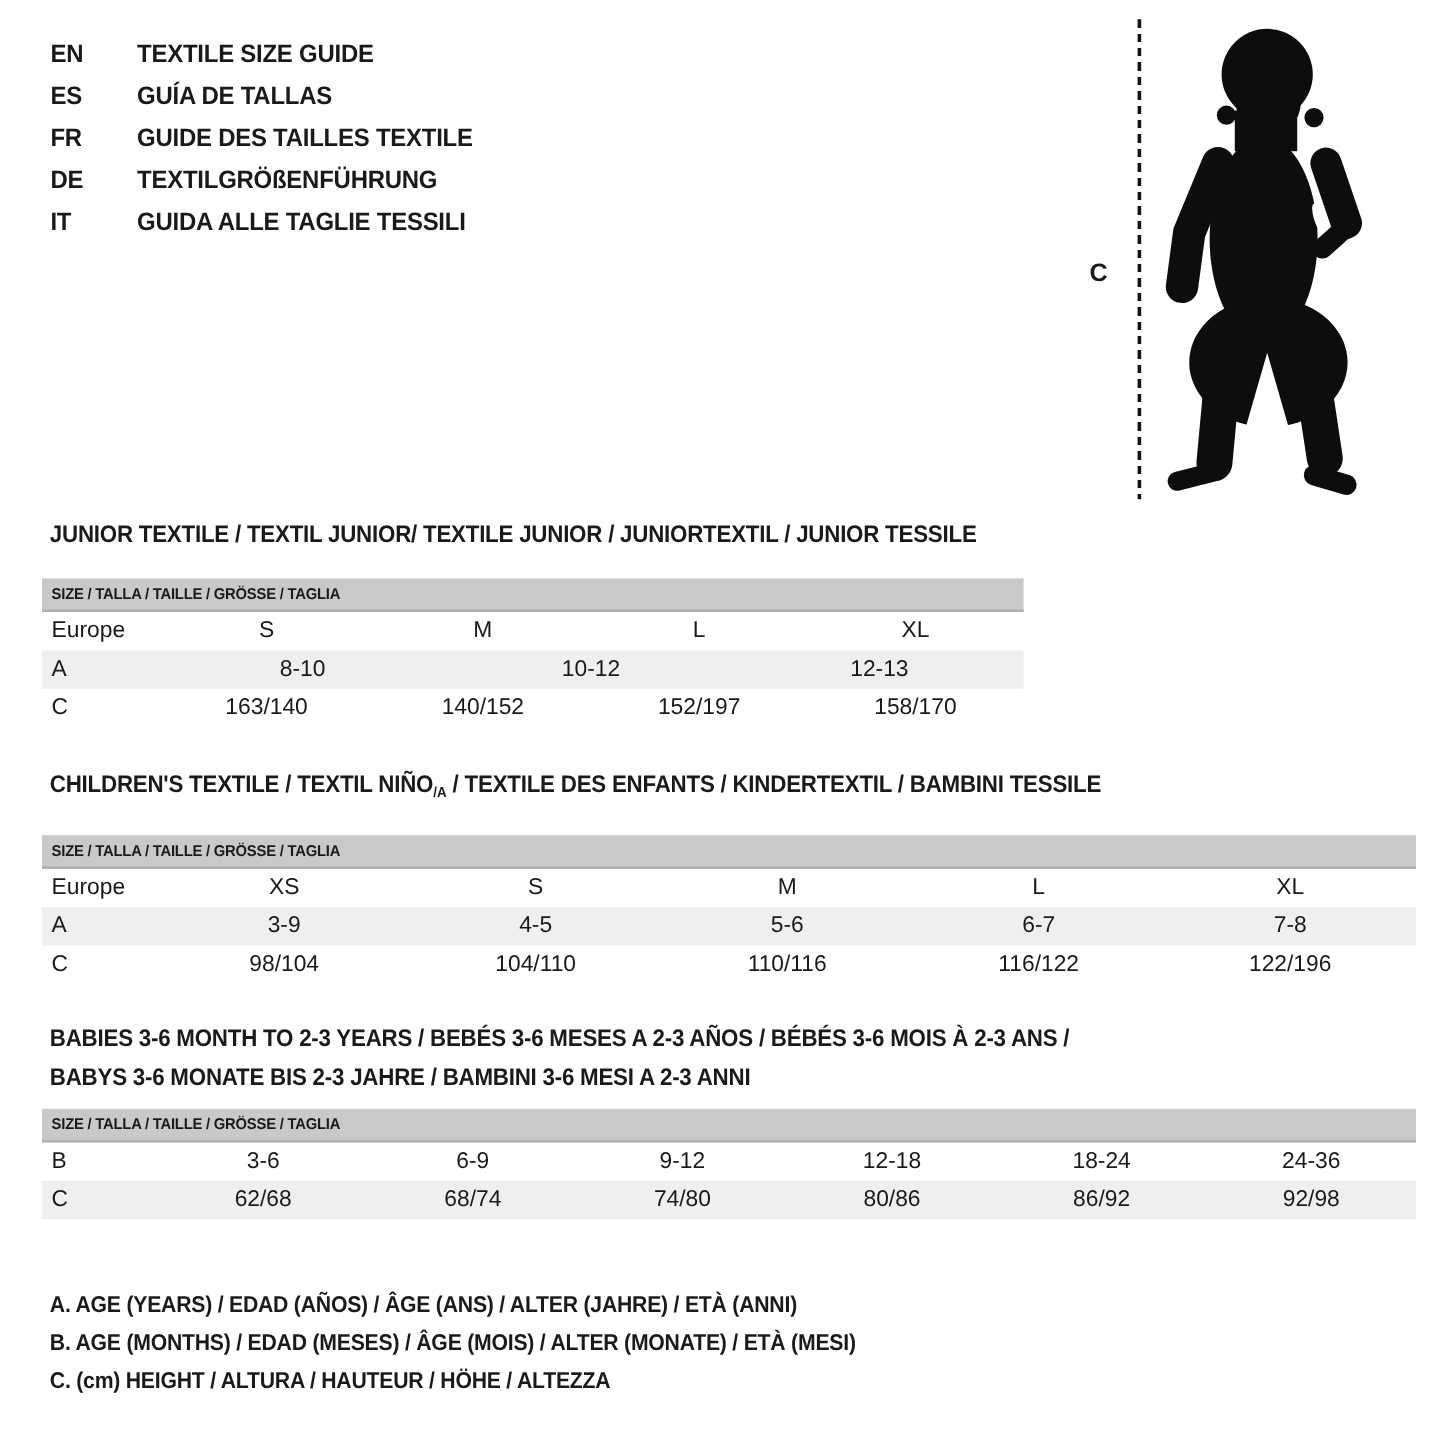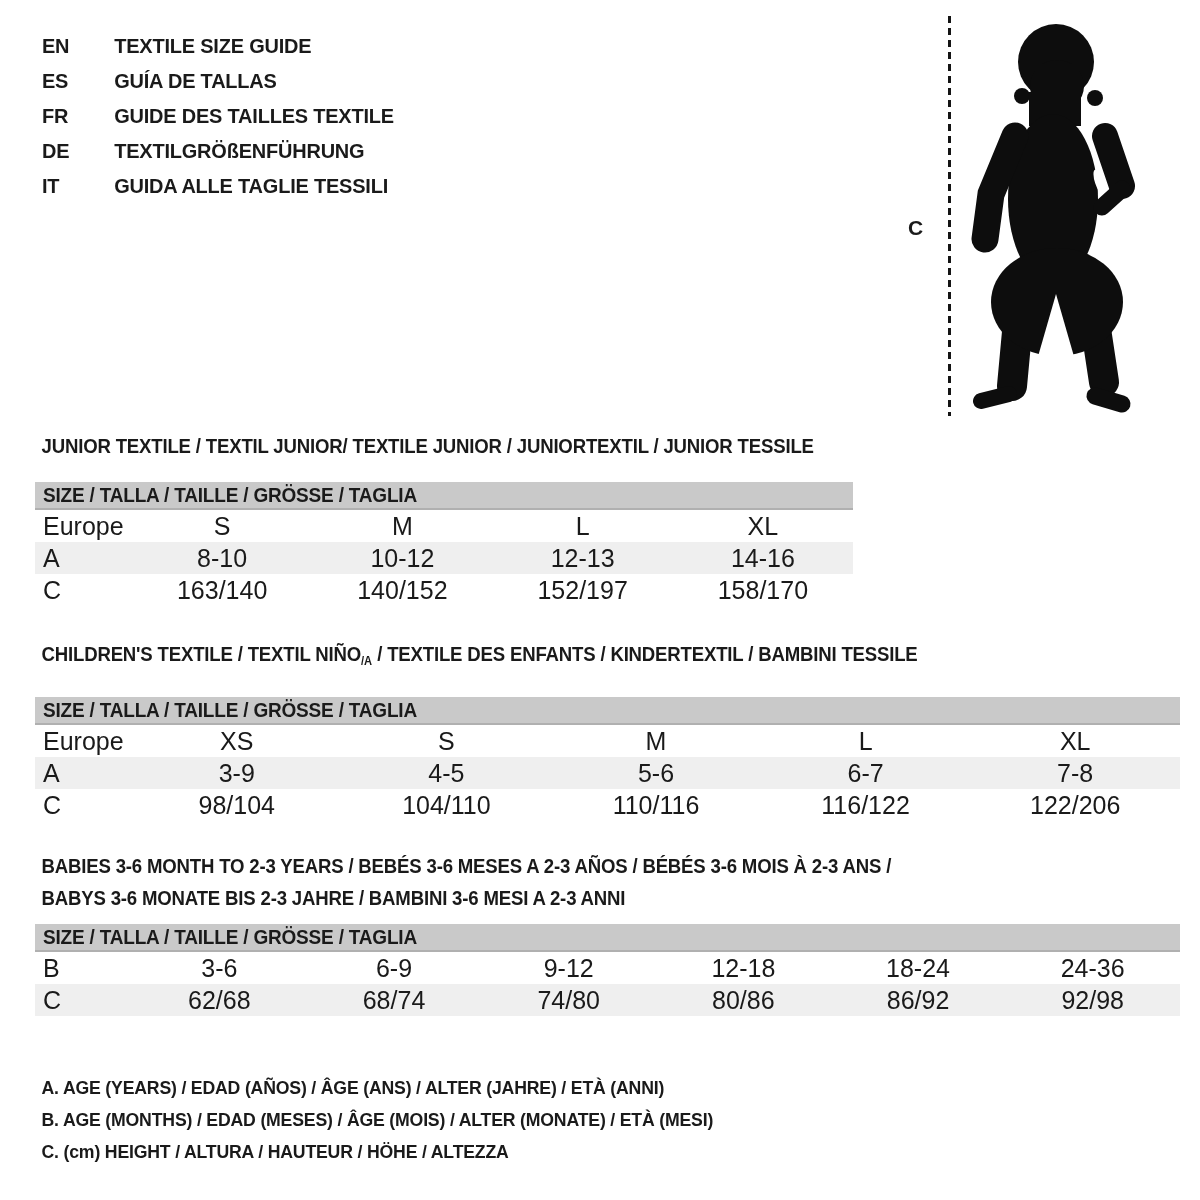--- a/index.html
+++ b/index.html
@@ -30,24 +30,24 @@
   .sec-title {
     margin:0; padding-left:7px; font-size:20px; font-weight:700; line-height:24px;
     white-space:nowrap; letter-spacing:-0.2px; transform:scaleX(0.93); transform-origin:left center;
   }
   .sub-a { font-size:12px; font-weight:700; vertical-align:-4px; letter-spacing:0; }
   .tbl { margin-top:24px; }
   .sec-babies .tbl { margin-top:10px; }
   .tbl-head {
     height:28px; line-height:26px; box-sizing:border-box; padding-left:8px;
     background:#c9c9c9; border-bottom:2px solid #b0b0b0;
-    font-size:20px; font-weight:700; white-space:nowrap;
+    font-size:13px; font-weight:700; white-space:nowrap;
   }
   .tbl-head span { display:inline-block; transform:scaleX(0.95); transform-origin:left center; letter-spacing:-0.2px; }
-  .tr { display:flex; height:32px; line-height:32px; font-size:25px; }
+  .tr { display:flex; height:32px; line-height:32px; font-size:19px; }
   .tr.shaded { background:#efefef; }
   .td { flex:1; text-align:center; }
   .td.lbl { flex:0 0 97px; text-align:left; padding-left:8px; box-sizing:border-box; }
 
   
   .legend { position:absolute; left:35px; top:1072px; transform:scaleX(0.93); transform-origin:left top; }
   .legend-line { padding-left:7px; font-size:19px; font-weight:700; line-height:32px; white-space:nowrap; letter-spacing:-0.2px; }
 </style>
 </head>
 <body>
@@ -110,21 +110,20 @@
         <div class="td">S</div>
         <div class="td">M</div>
         <div class="td">L</div>
         <div class="td">XL</div>
       </div>
       <div class="tr shaded">
         <div class="td lbl">A</div>
         <div class="td">8-10</div>
         <div class="td">10-12</div>
         <div class="td">12-13</div>
-        <div class="td">14-16</div>
       </div>
       <div class="tr">
         <div class="td lbl">C</div>
         <div class="td">163/140</div>
         <div class="td">140/152</div>
         <div class="td">152/197</div>
         <div class="td">158/170</div>
       </div>
     </div>
   </section>
@@ -150,21 +149,21 @@
         <div class="td">5-6</div>
         <div class="td">6-7</div>
         <div class="td">7-8</div>
       </div>
       <div class="tr">
         <div class="td lbl">C</div>
         <div class="td">98/104</div>
         <div class="td">104/110</div>
         <div class="td">110/116</div>
         <div class="td">116/122</div>
-        <div class="td">122/206</div>
+        <div class="td">122/196</div>
       </div>
     </div>
   </section>
 
   <section class="sec sec-babies">
     <h2 class="sec-title" style="line-height:32px;">BABIES 3-6 MONTH TO 2-3 YEARS / BEBÉS 3-6 MESES A 2-3 AÑOS / BÉBÉS 3-6 MOIS À 2-3 ANS /</h2>
     <h2 class="sec-title" style="line-height:32px;">BABYS 3-6 MONATE BIS 2-3 JAHRE / BAMBINI 3-6 MESI A 2-3 ANNI</h2>
     <div class="tbl">
       <div class="tbl-head">
         <span>SIZE / TALLA / TAILLE / GRÖSSE / TAGLIA</span>

